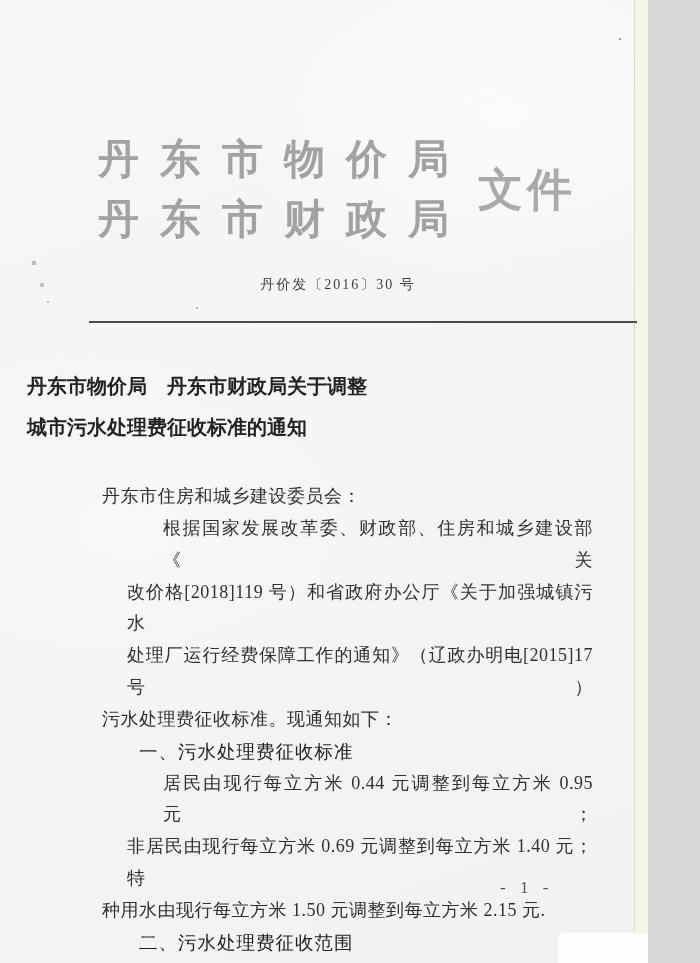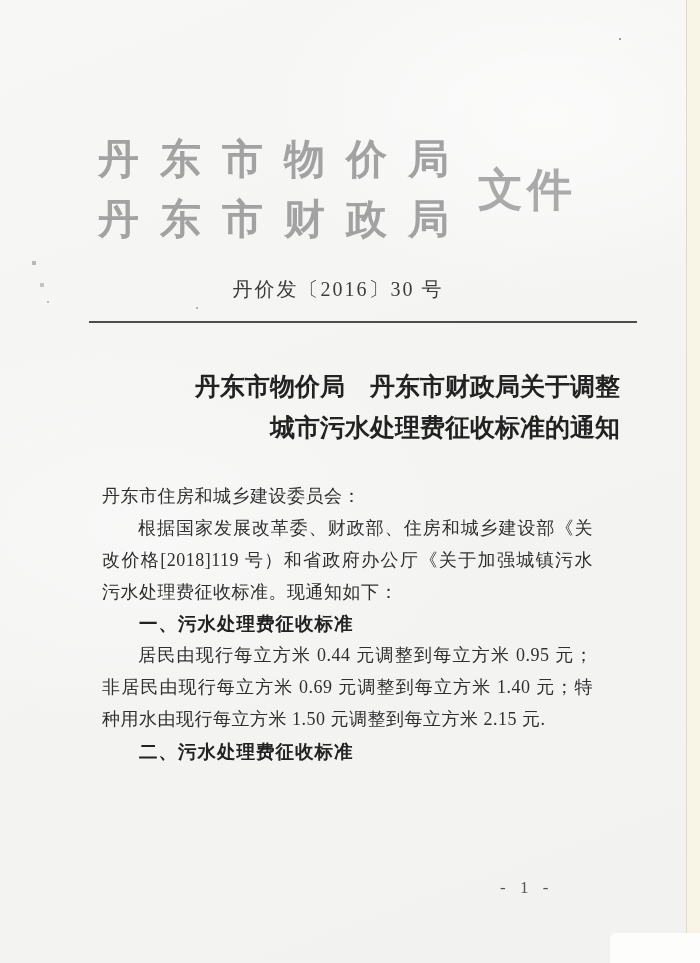--- a/index.html
+++ b/index.html
@@ -1,18 +1,18 @@
 <!DOCTYPE html>
 <html><head>
 <meta charset="utf-8">
 <style>
   html,body{margin:0;padding:0;background:#d8d8d6;}
   .paper{
     position:relative;
-    width:700px;height:963px;
+    width:648px;height:963px;
     margin:0;
     background:
       radial-gradient(ellipse 420px 260px at 78% 12%, rgba(255,255,255,0.55), rgba(255,255,255,0) 70%),
       radial-gradient(ellipse 500px 300px at 20% 55%, rgba(255,255,255,0.35), rgba(255,255,255,0) 70%),
       linear-gradient(160deg, #f7f8f6 0%, #f4f5f3 45%, #f2f3f1 100%);
     overflow:hidden;
     font-family:"Liberation Serif", serif;
   }
   
   .edge-strip{
@@ -36,42 +36,42 @@
   .org1{top:139px;}
   .org2{top:199px;}
   .wenjian{
     position:absolute;left:478px;top:168px;
     font-size:45px;font-weight:700;letter-spacing:4px;
     color:#aaaaaa;line-height:1;white-space:nowrap;
     text-shadow:0 0 1px rgba(255,255,255,0.6);
   }
   .doc-number{
     position:absolute;left:38px;top:276px;width:600px;
-    text-align:center;font-size:20px;color:#3c3c3c;
+    text-align:center;font-size:14px;color:#3c3c3c;
     letter-spacing:2px;white-space:nowrap;
   }
   .rule{
     position:absolute;left:89px;top:321px;width:548px;height:2px;
     background:#4d4d4d;
   }
   .title{
-    position:absolute;left:20px;top:366px;width:600px;
-    text-align:right;font-weight:700;color:#222222;
-    font-size:25px;line-height:41px;white-space:nowrap;
+    position:absolute;left:27px;top:366px;width:600px;
+    text-align:left;font-weight:700;color:#222222;
+    font-size:20px;line-height:41px;white-space:nowrap;
   }
   .body-text{
     position:absolute;left:102px;top:481px;width:491px;
     font-size:18px;line-height:31.85px;color:#303030;
     letter-spacing:0.5px;
   }
   .bline{white-space:nowrap;}
-  .fill{white-space:normal;text-align:justify;text-align-last:justify;}
+  .fill{white-space:normal;text-align:justify;text-align-last:justify;margin-left:25px;}
   .indent{padding-left:36px;}
   .heading{
-    padding-left:37px;font-weight:700;
+    padding-left:37px;font-weight:400;
     font-family:"Liberation Sans", sans-serif;
     font-size:18.5px;color:#222222;letter-spacing:1px;
   }
   .page-number{
     position:absolute;left:500px;top:878px;width:110px;
     font-size:17px;color:#555555;letter-spacing:5px;white-space:nowrap;
   }
 </style>
 </head>
 <body>
@@ -92,23 +92,24 @@
 
   <div class="title">
     <div>丹东市物价局　丹东市财政局关于调整</div>
     <div>城市污水处理费征收标准的通知</div>
   </div>
 
   <div class="body-text">
     <div class="bline">丹东市住房和城乡建设委员会：</div>
     <div class="bline fill indent">根据国家发展改革委、财政部、住房和城乡建设部《关</div>
     <div class="bline fill">改价格[2018]119 号）和省政府办公厅《关于加强城镇污水</div>
+    <div class="bline fill">处理厂运行经费保障工作的通知》（辽政办明电[2015]17 号）</div>
     <div class="bline">污水处理费征收标准。现通知如下：</div>
     <div class="bline heading">一、污水处理费征收标准</div>
     <div class="bline fill indent">居民由现行每立方米 0.44 元调整到每立方米 0.95 元；</div>
     <div class="bline fill">非居民由现行每立方米 0.69 元调整到每立方米 1.40 元；特</div>
     <div class="bline">种用水由现行每立方米 1.50 元调整到每立方米 2.15 元.</div>
-    <div class="bline heading">二、污水处理费征收标准</div>
+    <div class="bline heading">二、污水处理费征收范围</div>
   </div>
 
   <div class="page-number">- 1 -</div>
 
 </div>
 
 </body></html>

